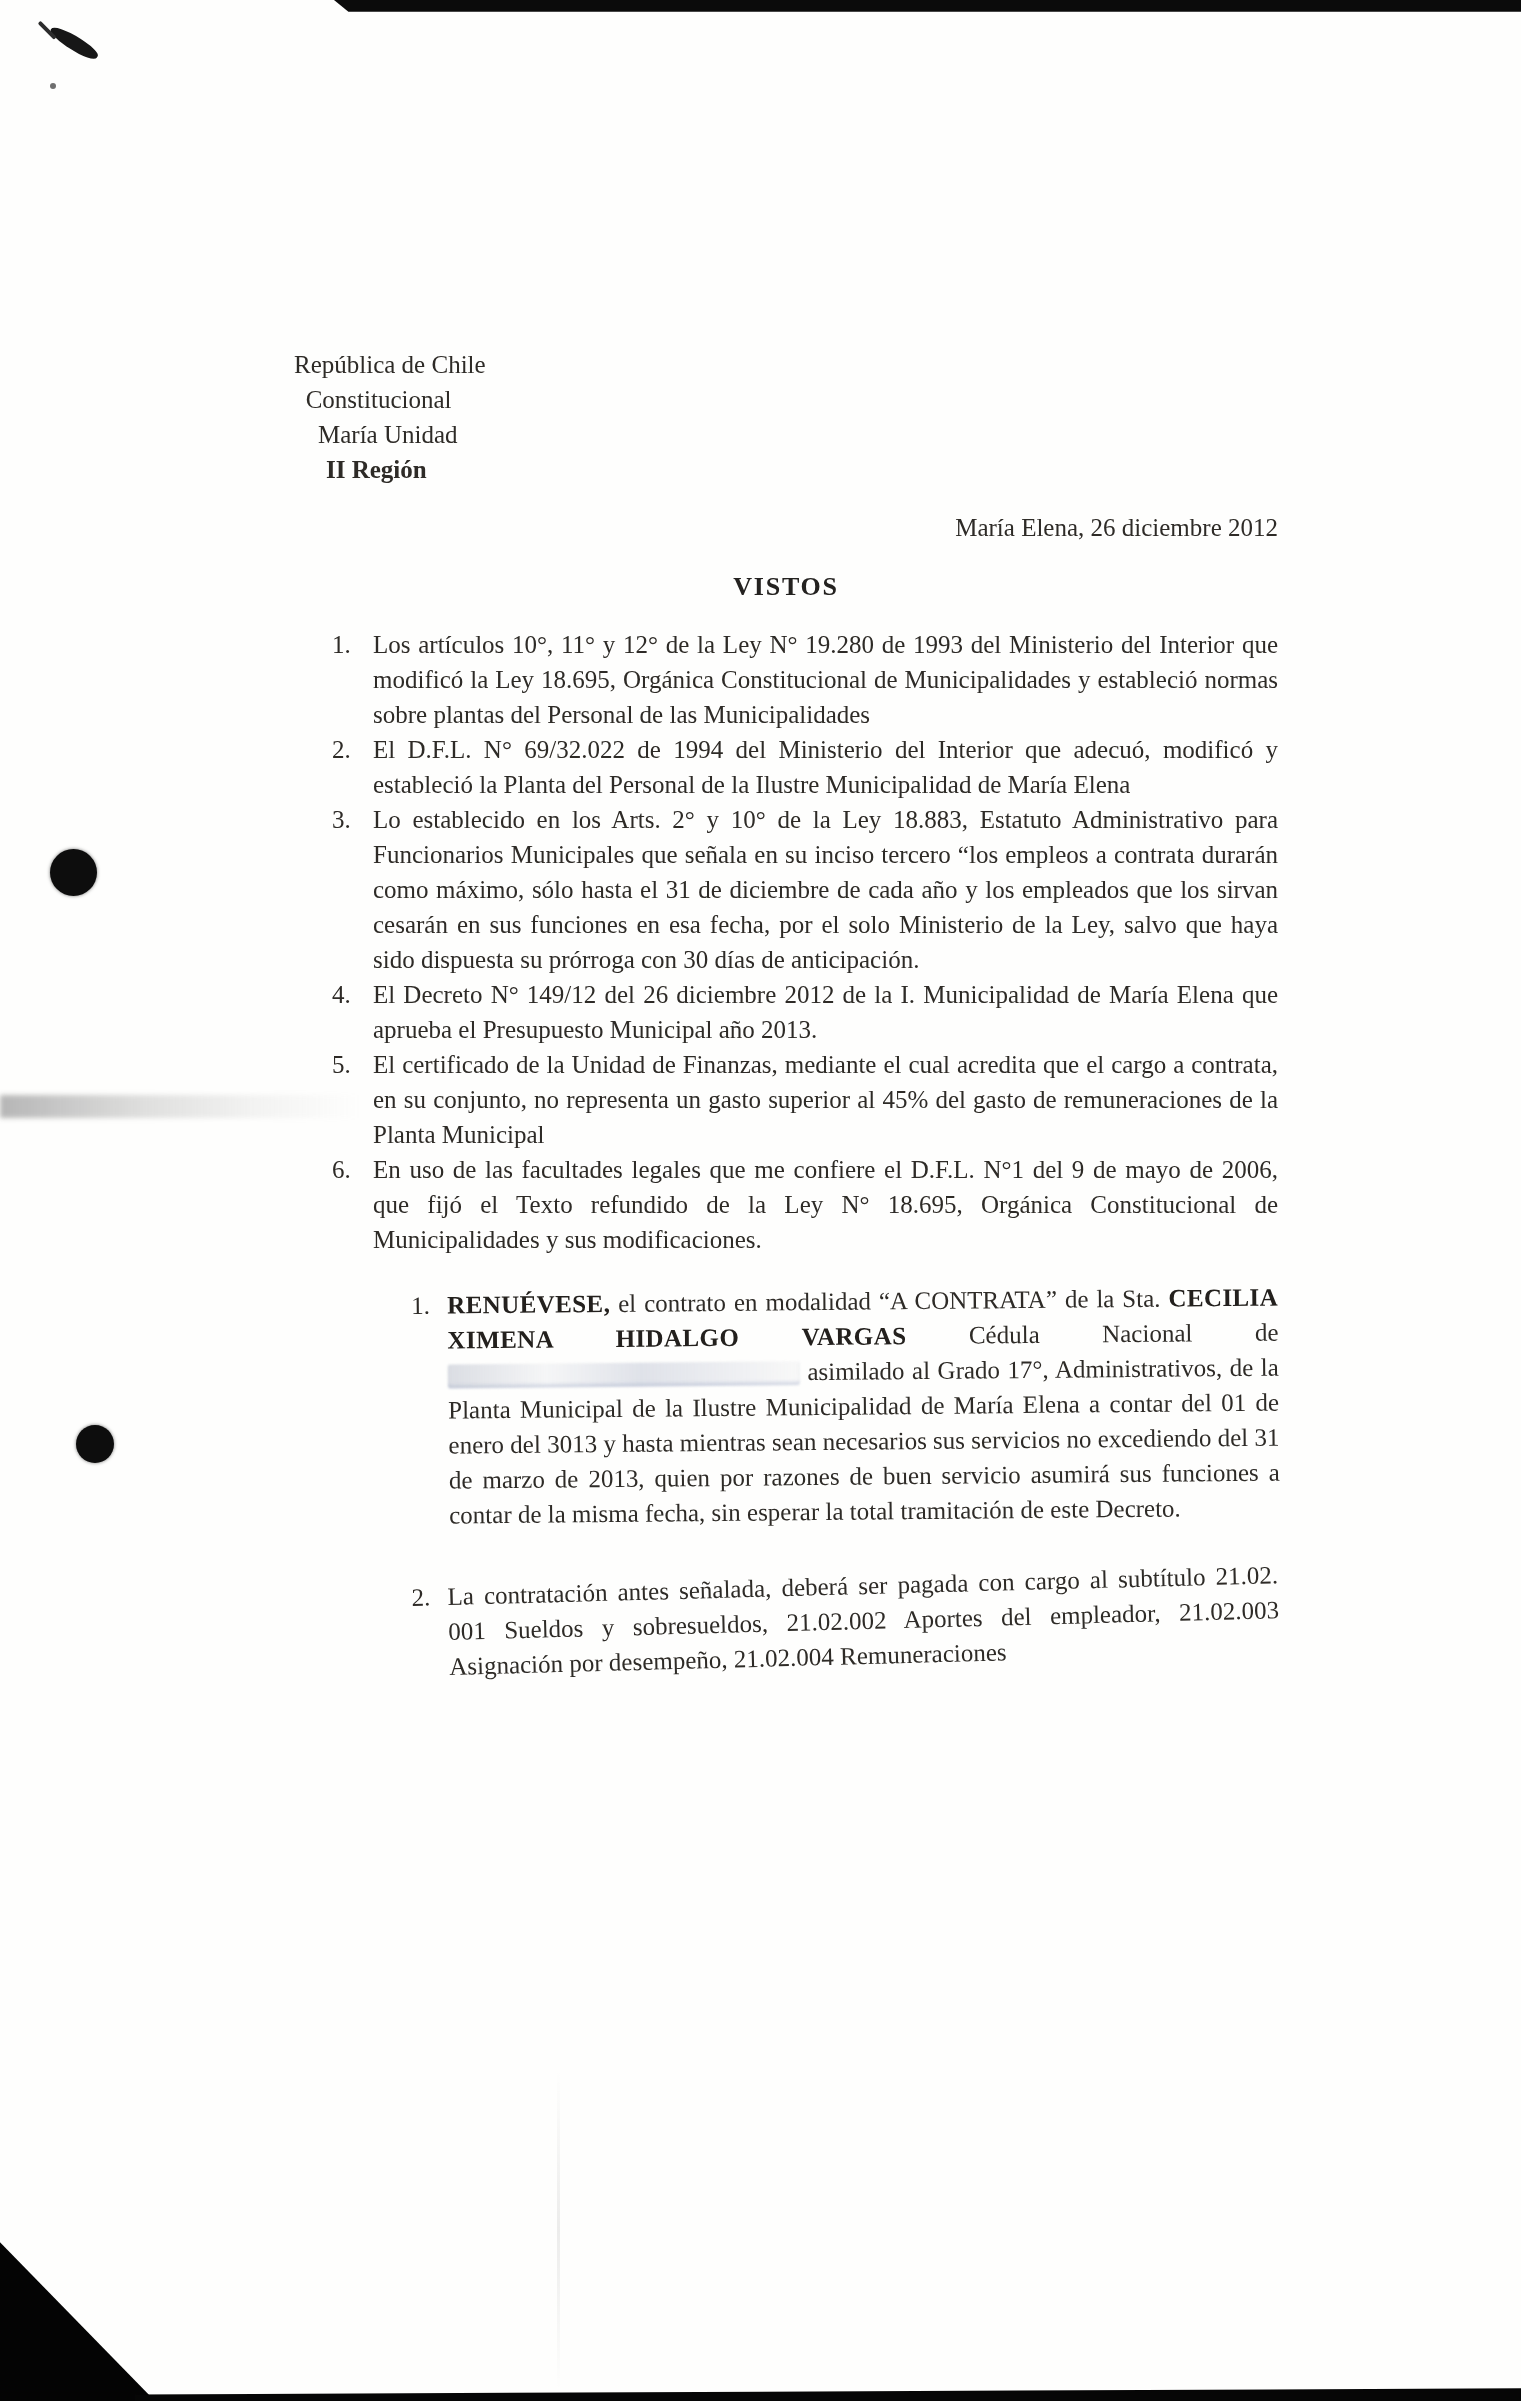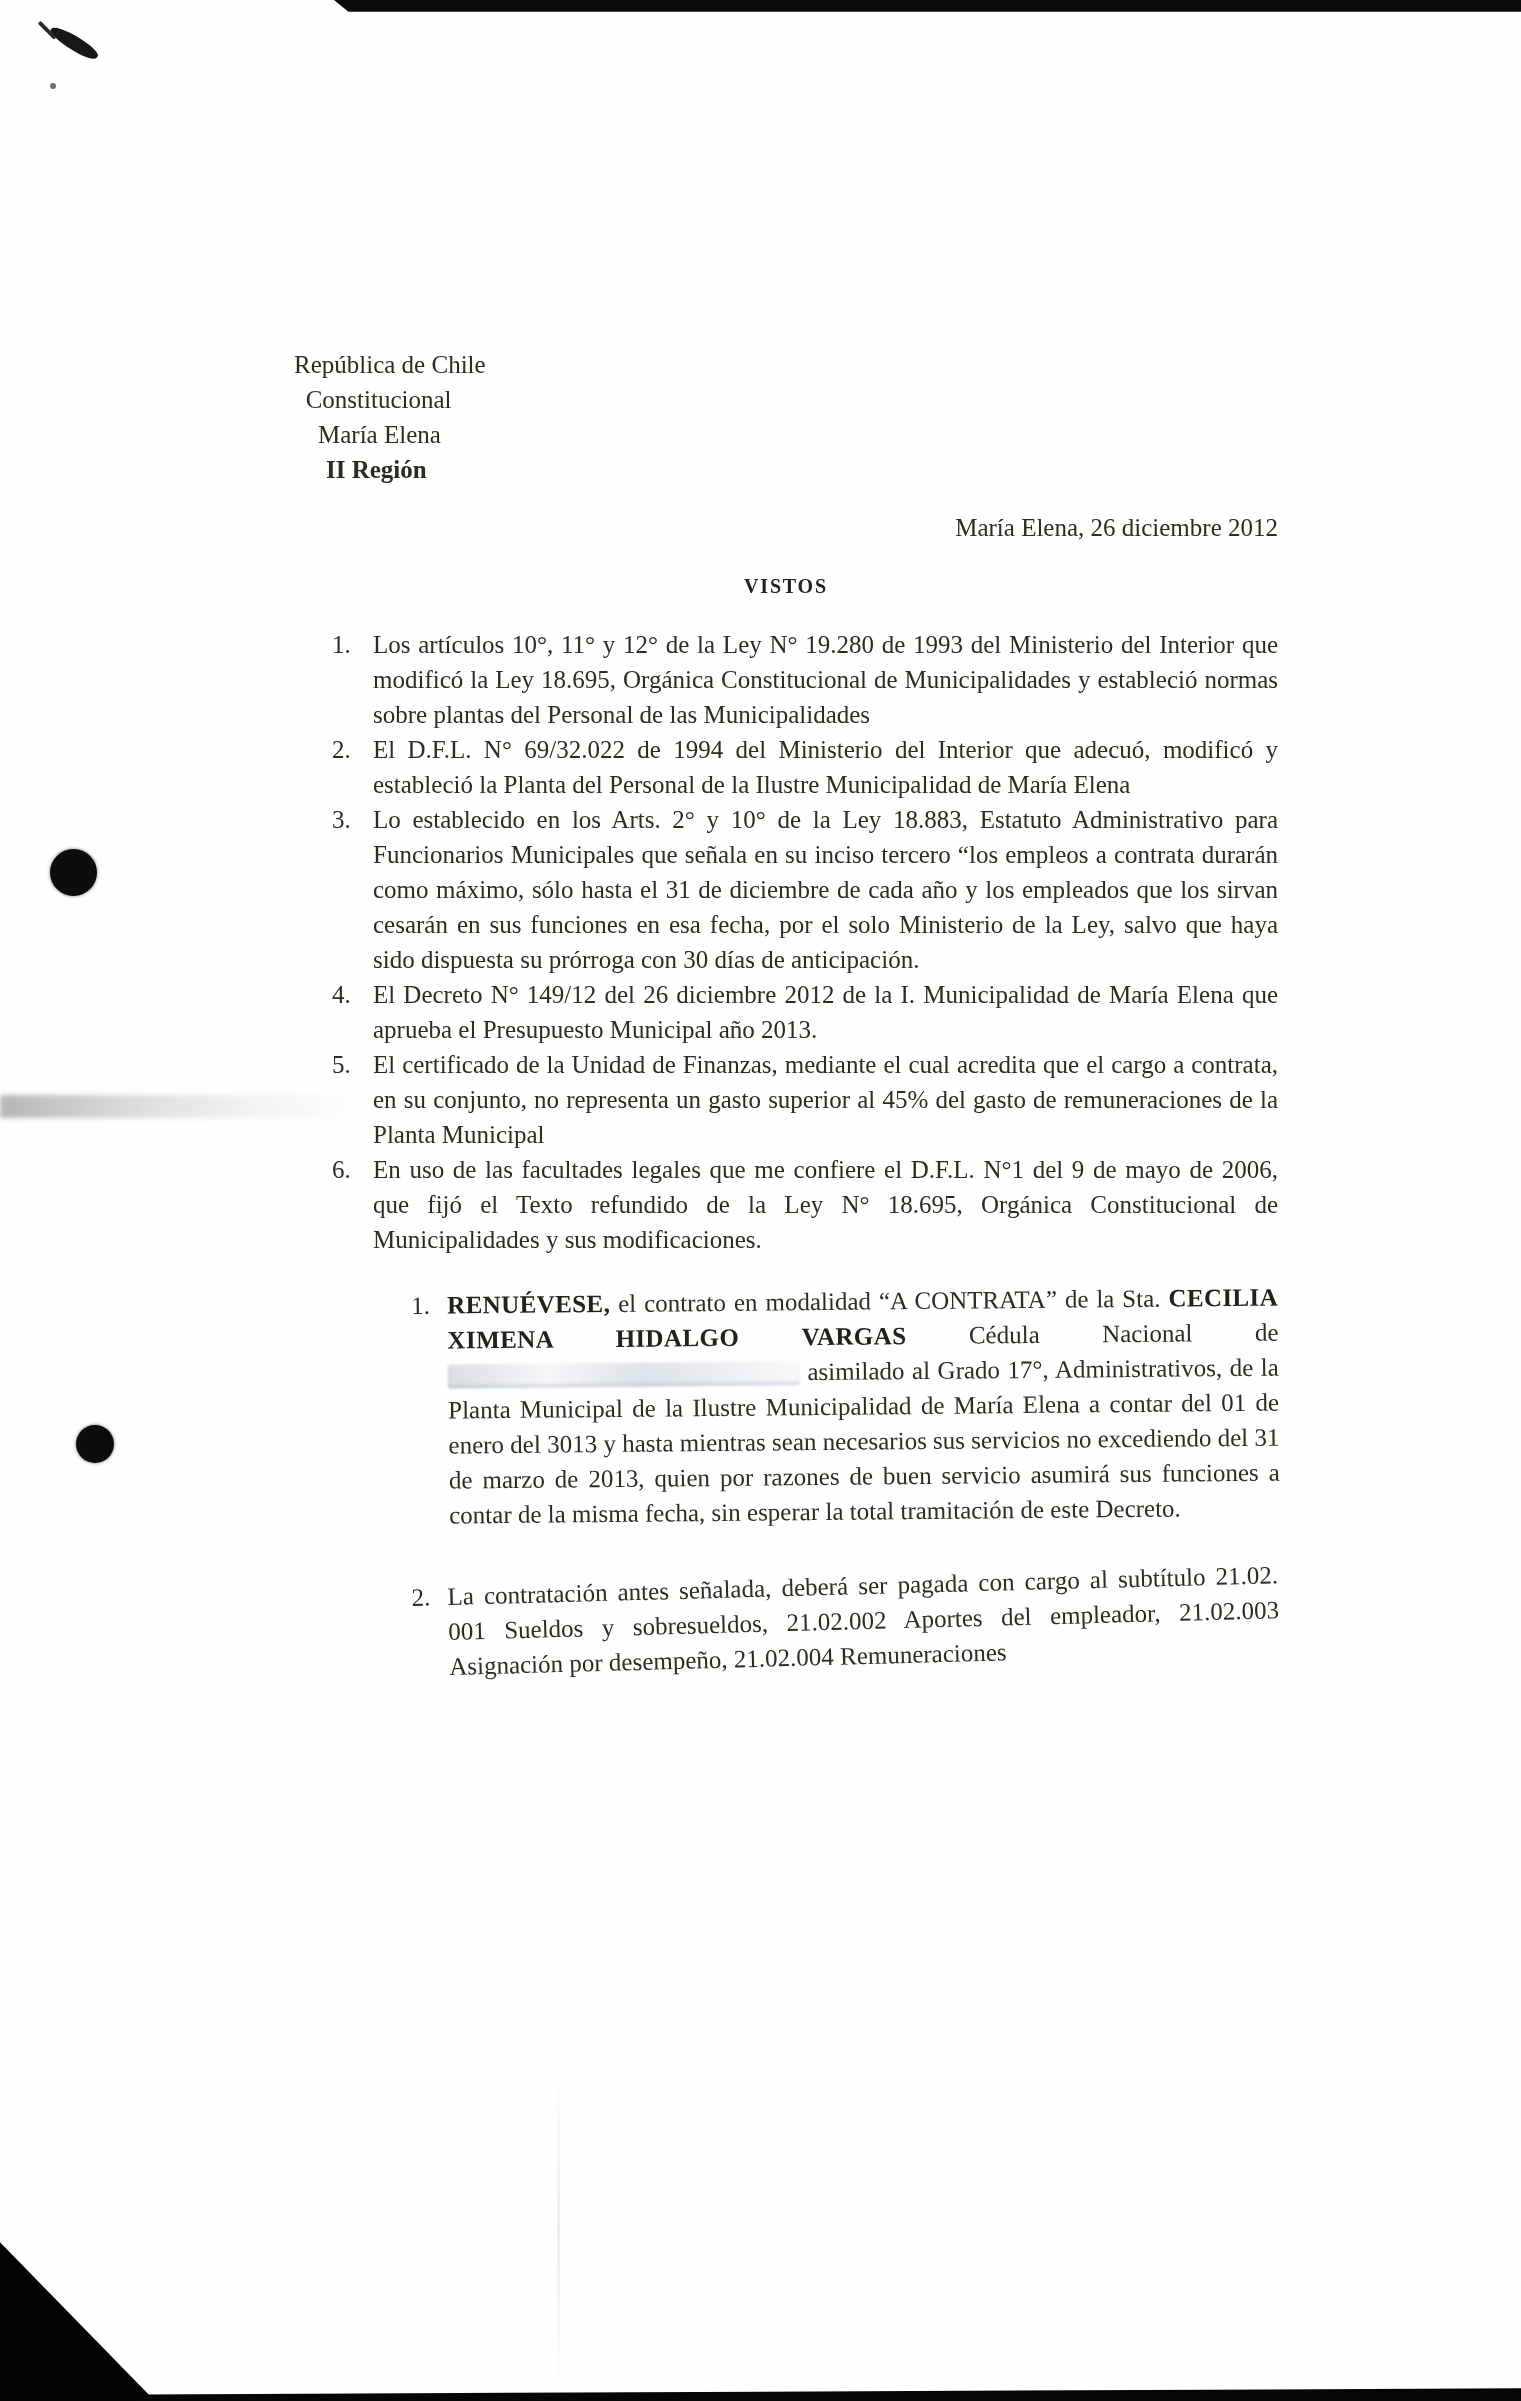--- a/index.html
+++ b/index.html
@@ -26,21 +26,21 @@
   .lh-1 { padding-left:11.7px; }
   .lh-2 { padding-left:24px; }
   .lh-3 { padding-left:32px;font-weight:bold; }
 
   .dateline { margin-top:23.4px !important; text-align:right; }
   .decree-number { margin-top:25px !important; text-align:right; font-weight:bold; color:#242220; }
 
   .section-title {
     margin:23.4px 0 0 0;
     text-align:center;
-    font-size:20px; line-height:35px;
+    font-size:26px; line-height:35px;
     font-weight:bold;
     letter-spacing:1.8px;
     color:#242220;
   }
   .decreto-title { margin-top:63px; transform:translateX(18px); }
 
   .list { margin-top:23.4px; }
   .li { display:flex; }
   .num { flex:0 0 41px; }
   .txt { flex:1; text-align:justify; }
@@ -140,21 +140,21 @@
   <div class="art smudge"></div>
   <div class="art crease"></div>
   <div class="art corner-fold"></div>
   <div class="art bottom-bar"></div>
 
   <div class="content">
 
     <div class="letterhead">
       <p>República de Chile</p>
       <p class="lh-1">Constitucional</p>
-      <p class="lh-2">María Elena</p>
+      <p class="lh-2">María Unidad</p>
       <p class="lh-3">II Región</p>
     </div>
 
     <p class="dateline">María Elena, 26 diciembre 2012</p>
 
     <h2 class="section-title">VISTOS</h2>
 
     <div class="list vistos">
       <div class="li">
         <span class="num">1.</span>

